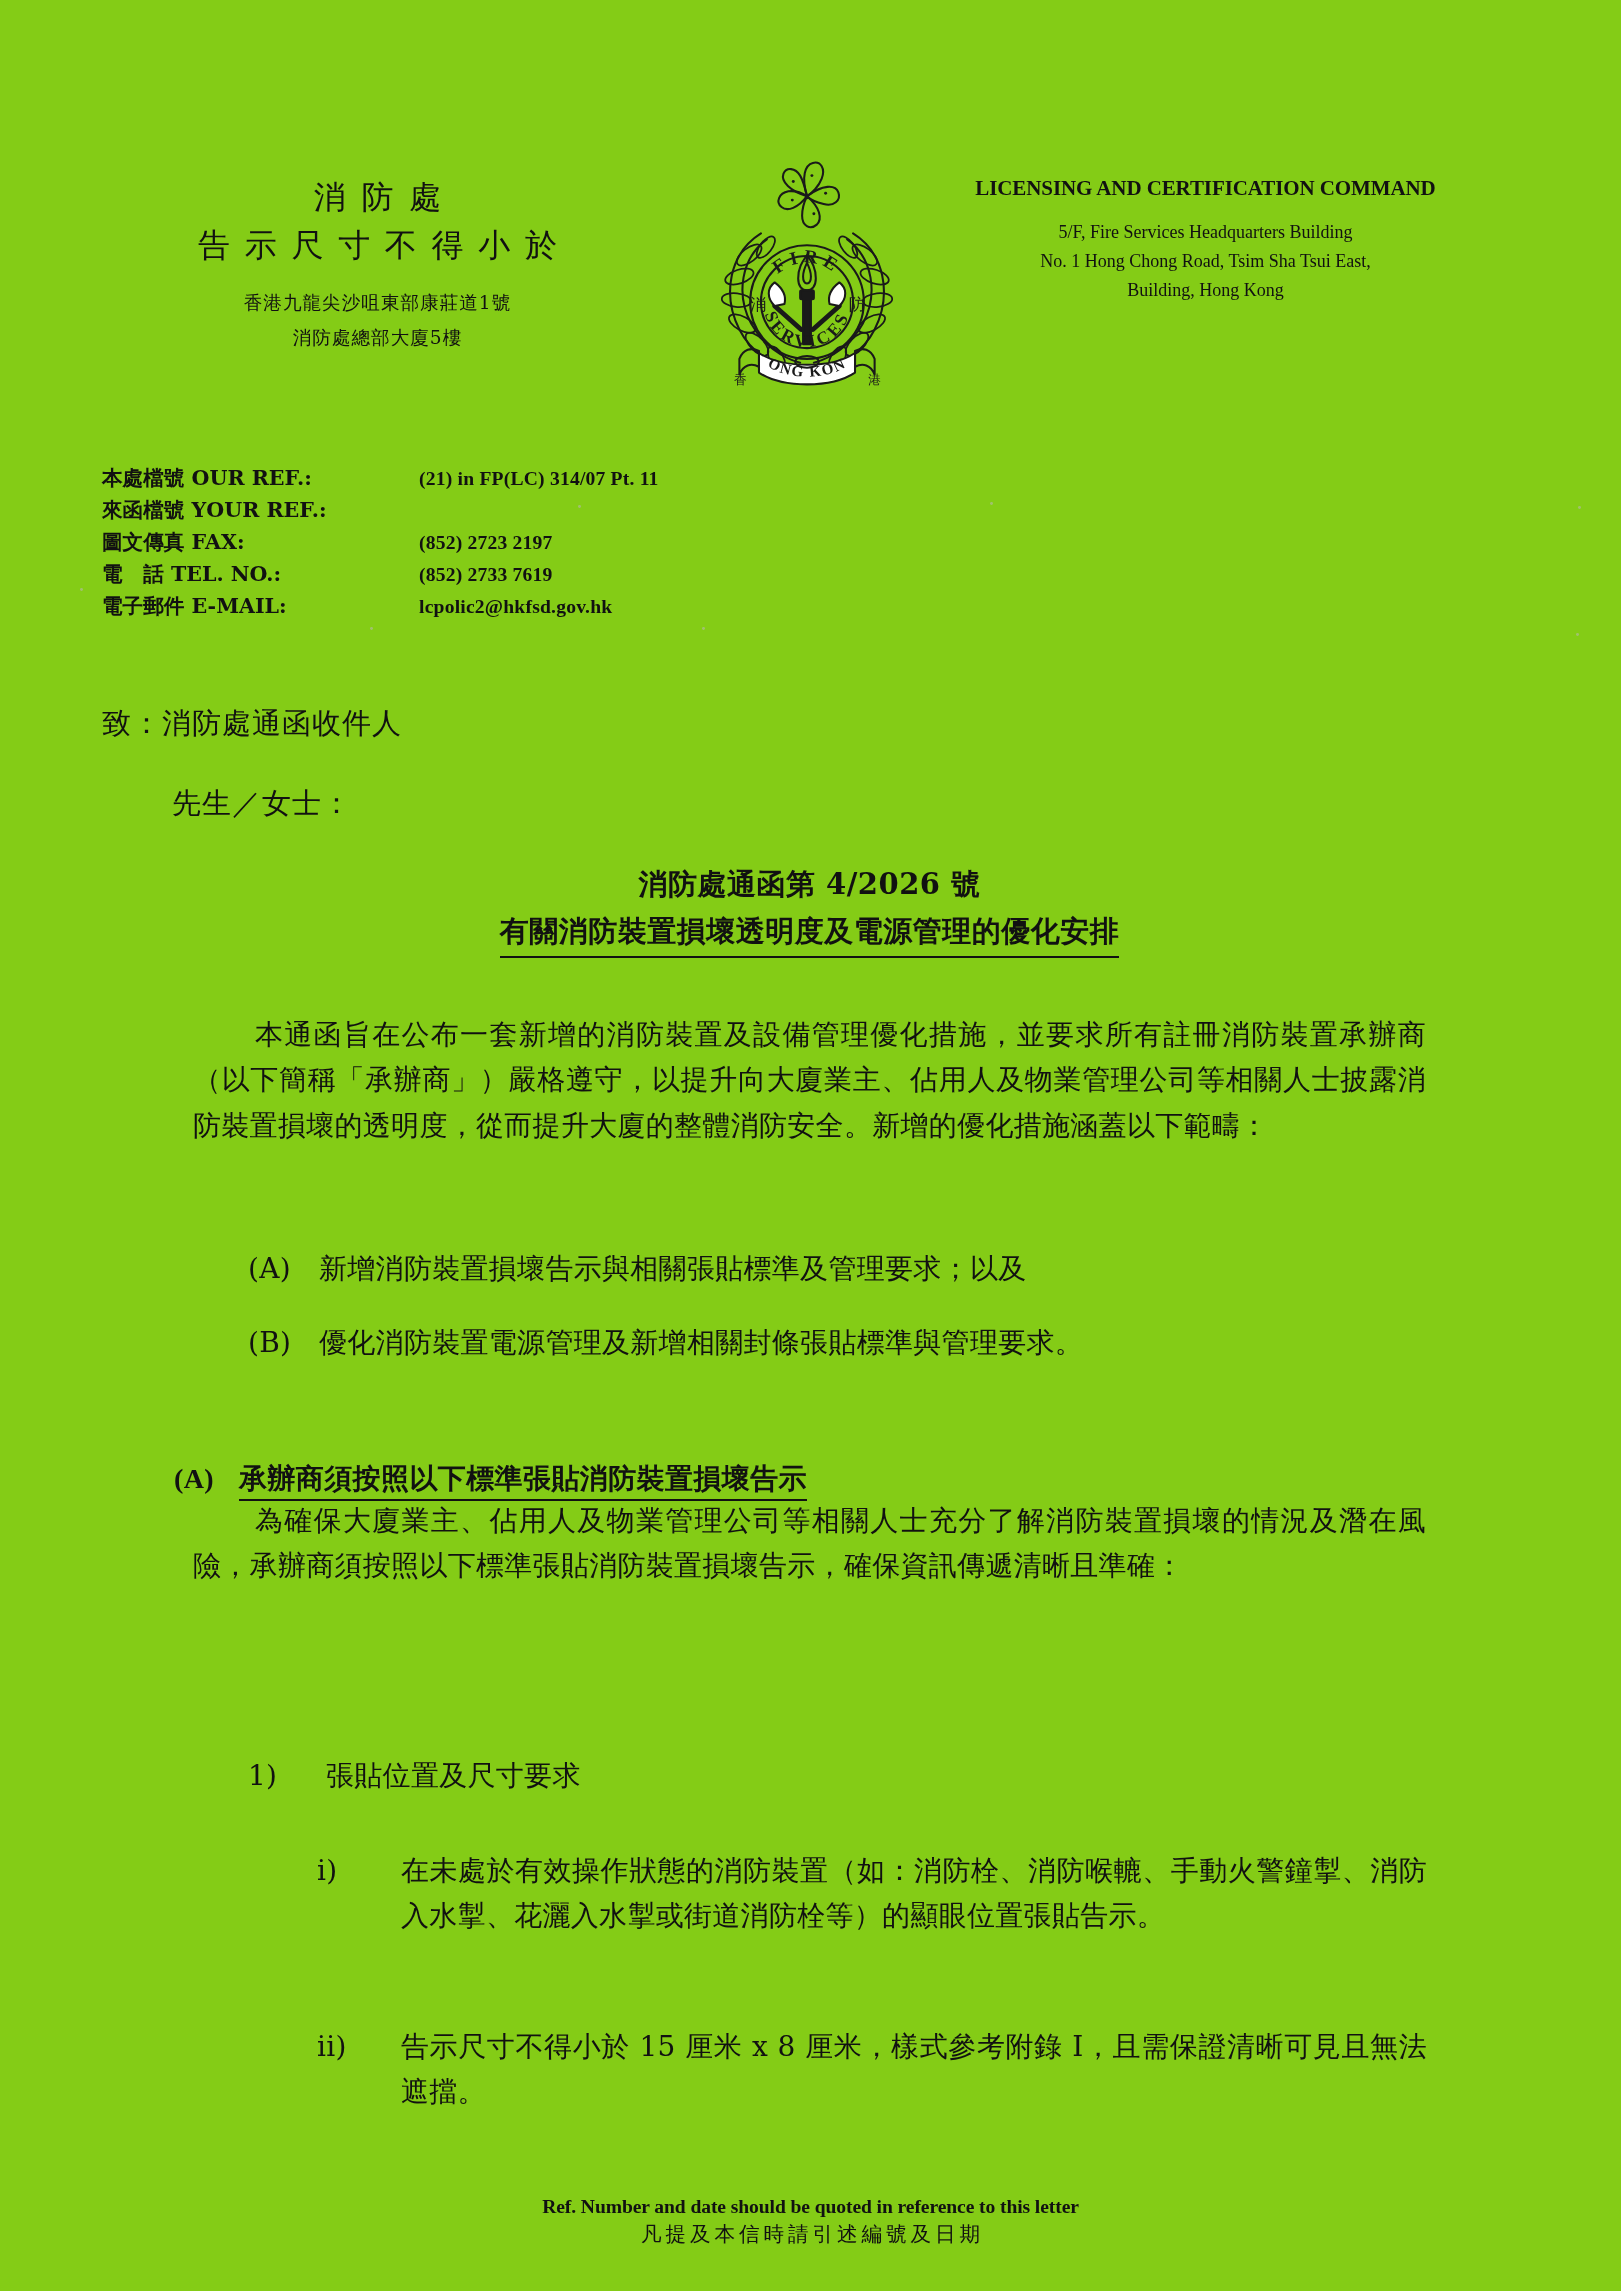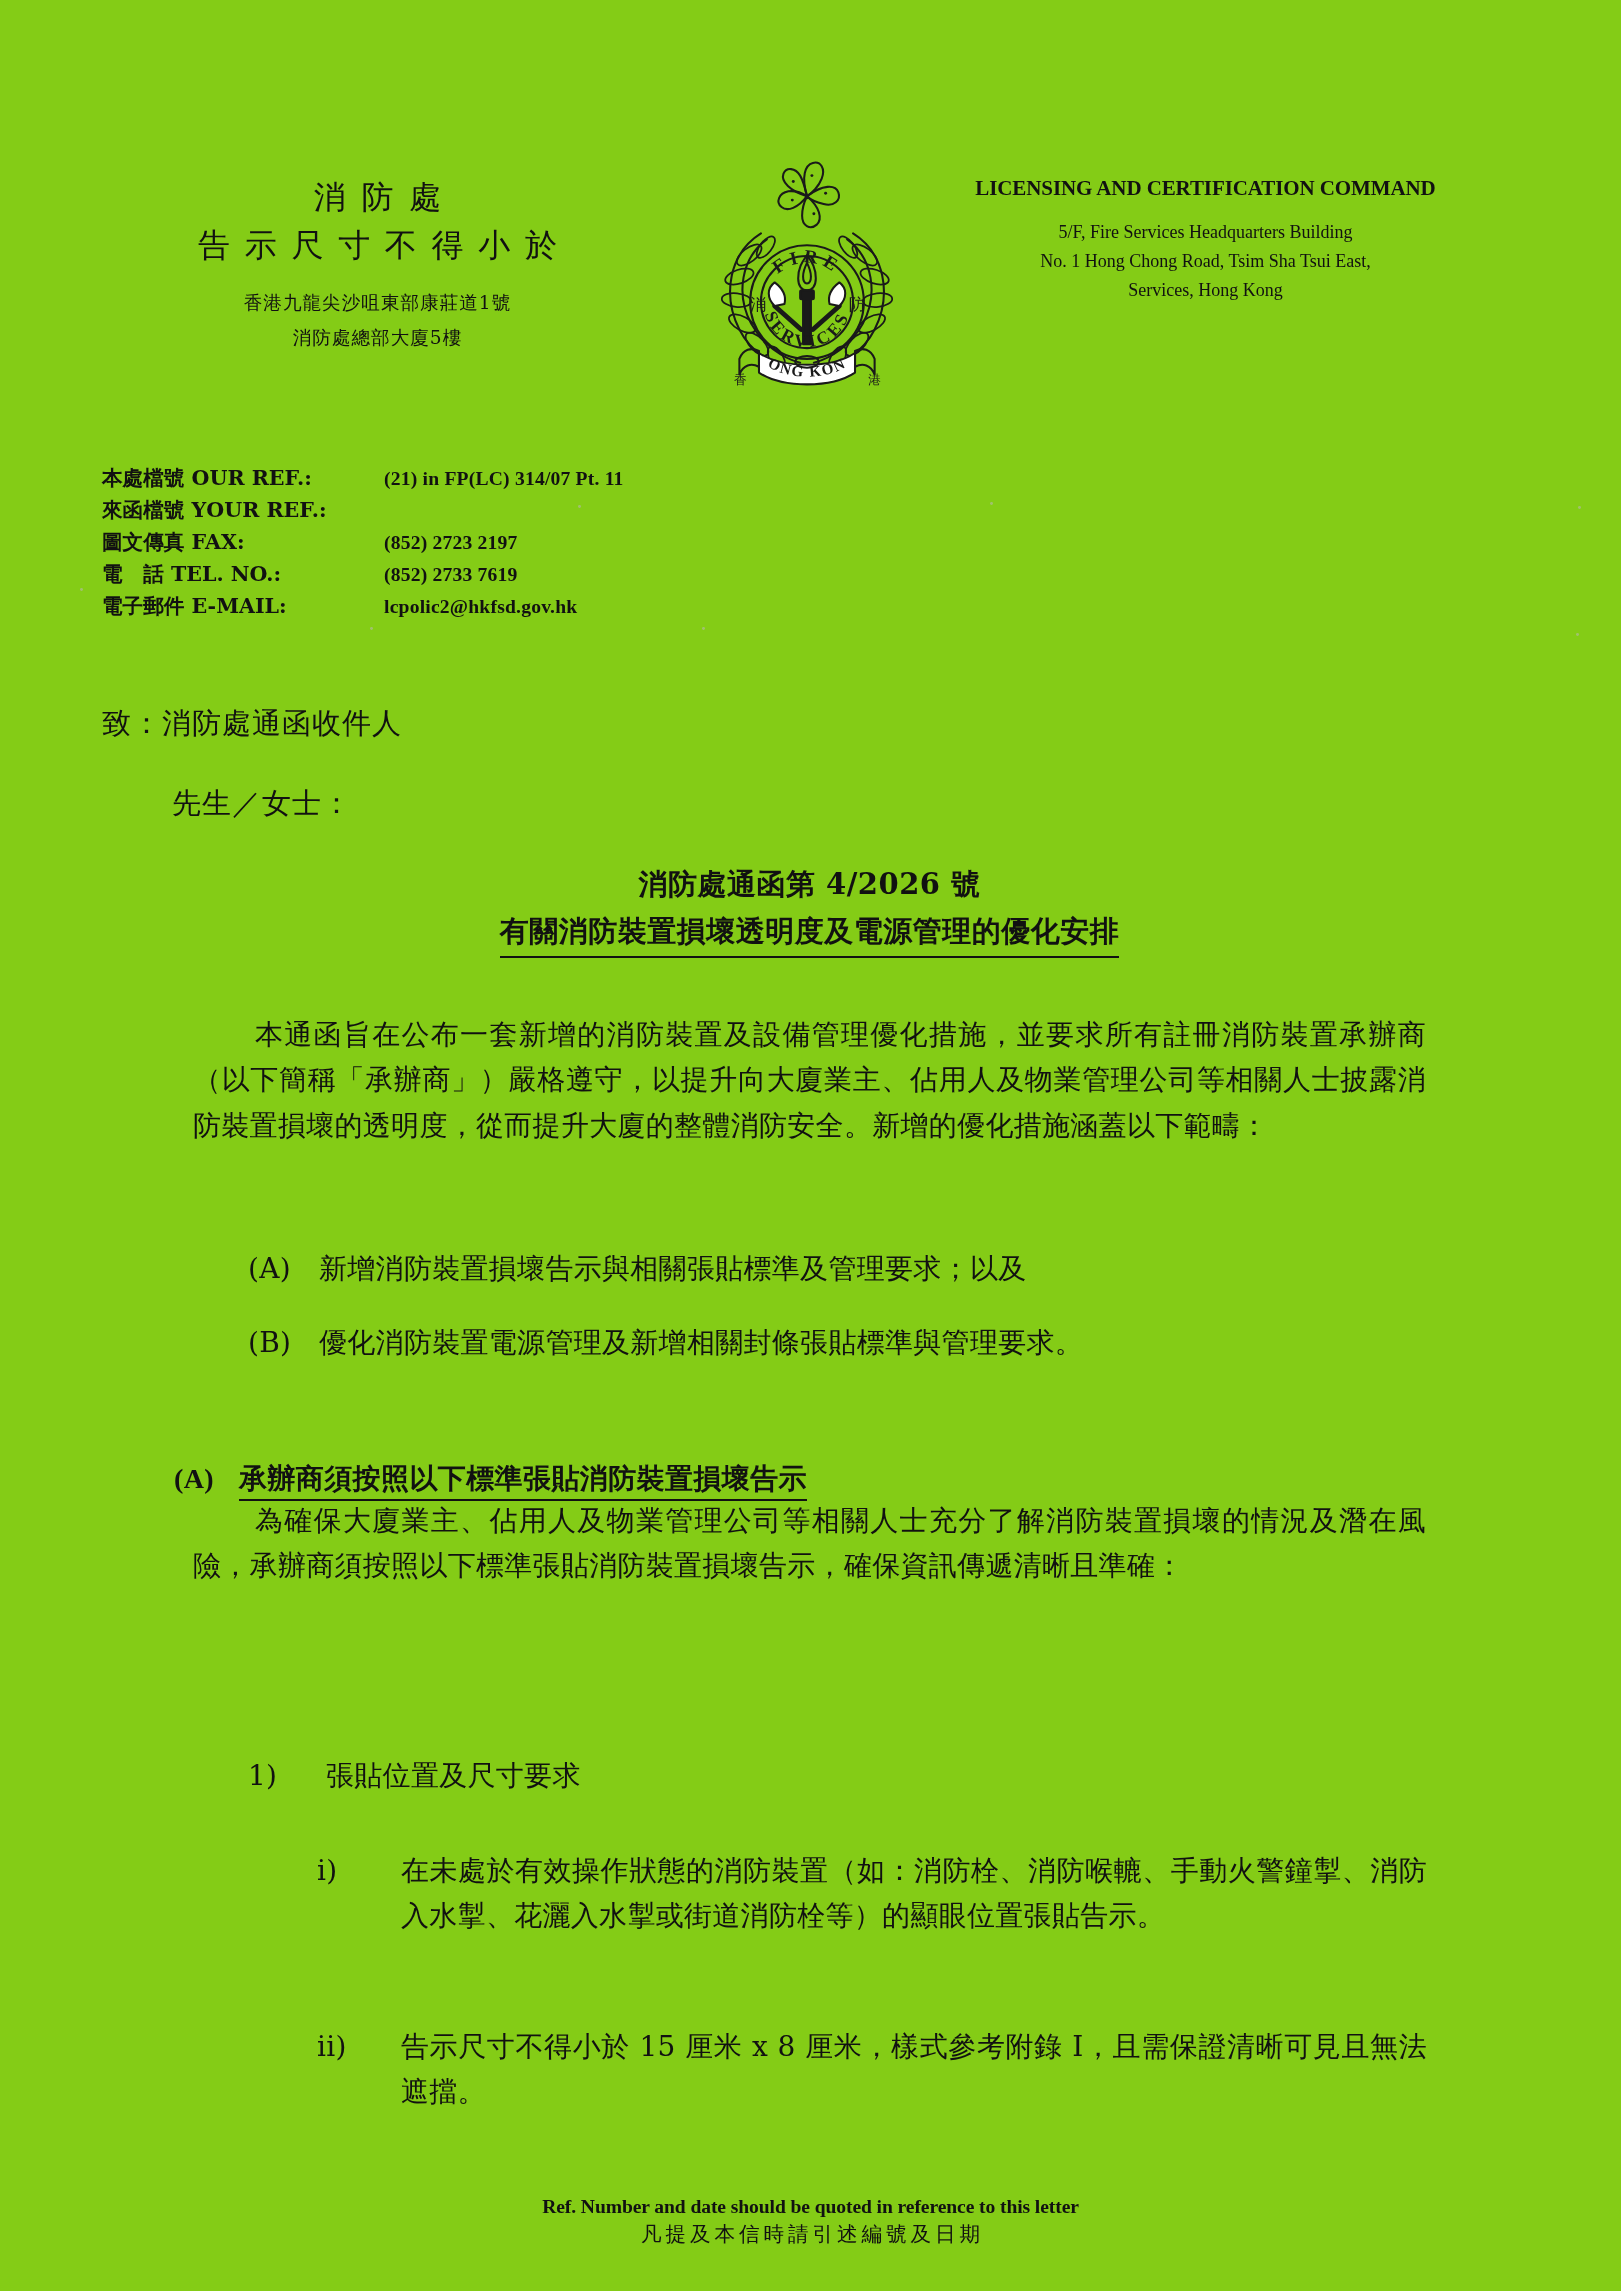--- a/index.html
+++ b/index.html
@@ -102,20 +102,21 @@
   .refblock {
     position: absolute;
     left: 102px;
     top: 464px;
     width: 745px;
   }
   .ref-row {
     display: flex;
     align-items: baseline;
     height: 32px;
+    gap: 35px;
   }
   .ref-label {
     width: 282px;
     flex: 0 0 282px;
     font-size: 20.6px;
     font-weight: bold;
     font-family: "Liberation Sans", "DejaVu Sans", sans-serif;
     white-space: pre;
   }
   .ref-value {
@@ -371,21 +372,21 @@
         </text>
         <text x="37" y="232" font-family="DejaVu Serif, serif" font-size="13" fill="#1a1a1a" text-anchor="middle">香</text>
         <text x="174" y="232" font-family="DejaVu Serif, serif" font-size="13" fill="#1a1a1a" text-anchor="middle">港</text>
       </svg>
     </div>
 
     <div class="lh-english">
       <div class="lh-en-cmd">LICENSING AND CERTIFICATION COMMAND</div>
       <div class="lh-en-addr">5/F, Fire Services Headquarters Building</div>
       <div class="lh-en-addr" style="margin-top:0">No. 1 Hong Chong Road, Tsim Sha Tsui East,</div>
-      <div class="lh-en-addr" style="margin-top:0">Services, Hong Kong</div>
+      <div class="lh-en-addr" style="margin-top:0">Building, Hong Kong</div>
     </div>
   </div>
 
   <div class="refblock">
     <div class="ref-row">
       <span class="ref-label cn">本處檔號 OUR REF.:</span>
       <span class="ref-value">(21) in FP(LC) 314/07 Pt. 11</span>
     </div>
     <div class="ref-row">
       <span class="ref-label cn">來函檔號 YOUR REF.:</span>

